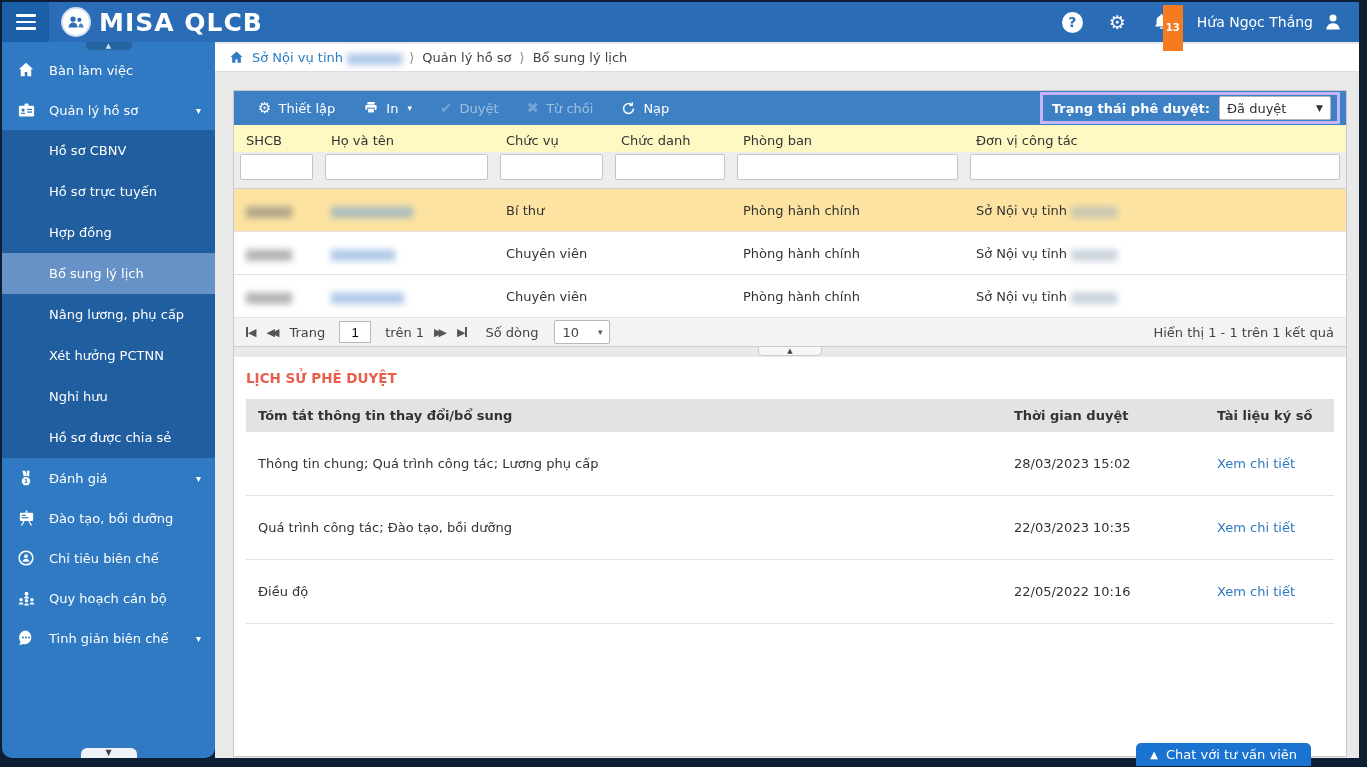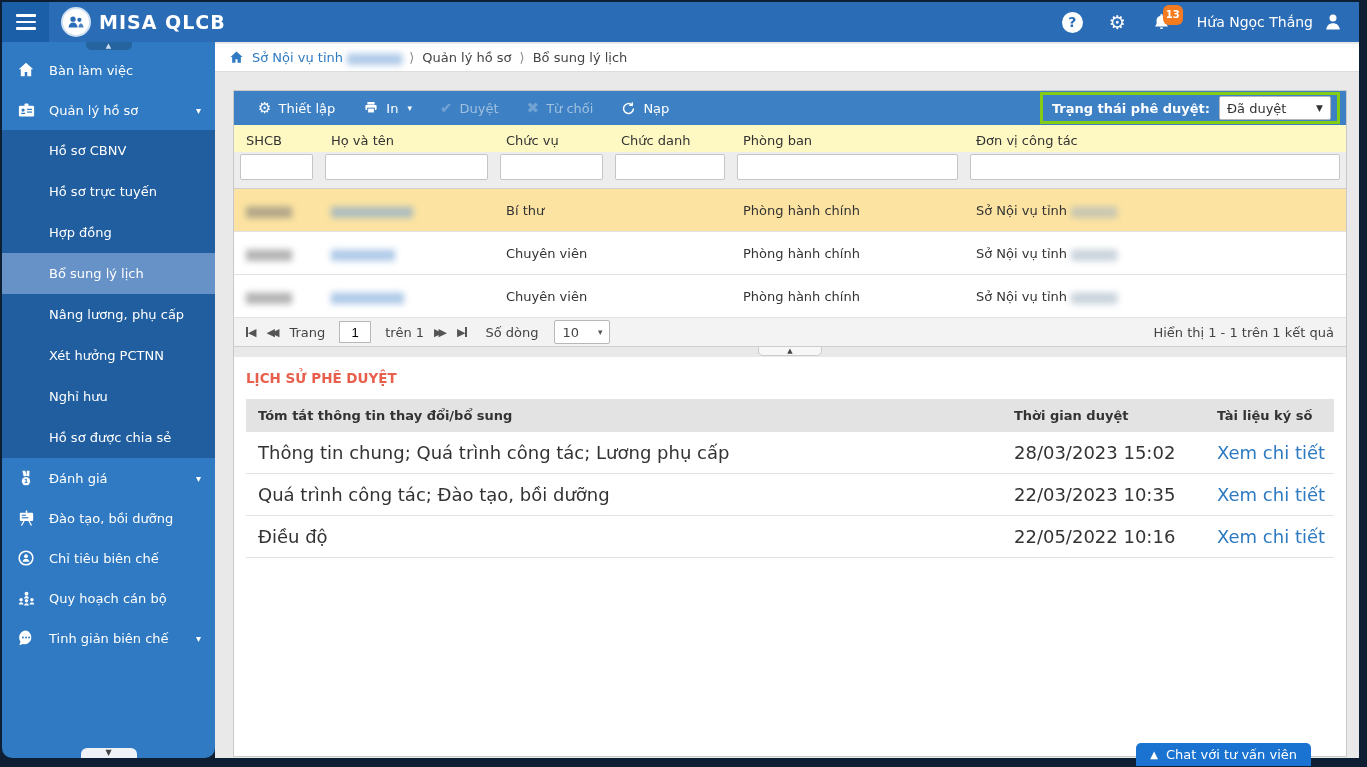--- a/index.html
+++ b/index.html
@@ -6,26 +6,26 @@
   html,body { width:1367px; height:767px; }
   body { font-family:"DejaVu Sans","Liberation Sans",sans-serif; font-size:13px; color:#333; background:#0f1f33; }
   .screen { position:relative; width:1367px; height:767px; background:#0f1f33; overflow:hidden; }
 
   
   .topbar { position:absolute; left:2px; top:2px; width:1357px; height:40px; background:#2a6cb5; display:flex; align-items:center; z-index:5; }
   .hamburger { width:47px; height:40px; background:#1c5fa9; display:flex; flex-direction:column; justify-content:center; align-items:center; gap:4px; cursor:pointer; }
   .hamburger span { width:20px; height:2.5px; background:#fff; border-radius:1px; }
   .logo-wrap { display:flex; align-items:center; margin-left:12px; gap:8px; }
   .logo-circle { width:30px; height:30px; border-radius:50%; background:#fff; display:flex; align-items:center; justify-content:center; border:2px solid #cfe0f2; }
-  .logo-text { color:#fff; font-size:19px; font-weight:bold; letter-spacing:1px; }
+  .logo-text { color:#fff; font-size:25px; font-weight:bold; letter-spacing:1px; }
   .topbar-right { margin-left:auto; display:flex; align-items:center; gap:26px; margin-right:16px; }
   .help-circle { width:21px; height:21px; border-radius:50%; background:#fff; color:#2a6cb5; font-weight:bold; font-size:14px; display:flex; align-items:center; justify-content:center; cursor:pointer; }
   .gear-glyph { color:#fff; font-size:19px; cursor:pointer; line-height:1; }
   .bell-wrap { position:relative; cursor:pointer; }
-  .badge { position:absolute; top:-7px; right:-12px; background:#f47b20; color:#fff; font-size:10px; font-weight:bold; padding:4px 3px; border-radius:6px; line-height:1.2; }
+  .badge { position:absolute; top:-7px; right:-12px; background:#f47b20; color:#fff; font-size:10px; font-weight:bold; padding:17px 3px; border-radius:0; line-height:1.2; }
   .user-wrap { display:flex; align-items:center; gap:10px; cursor:pointer; }
   .user-name { color:#fff; font-size:14px; }
 
   
   .sidebar { position:absolute; left:2px; top:42px; width:213px; height:716px; background:#2f7ac3; border-radius:0 0 10px 10px; z-index:4; overflow:hidden; }
   .scroll-tab-top { width:46px; height:8px; margin:0 auto; background:rgba(0,0,0,.18); border-radius:0 0 5px 5px; display:flex; align-items:center; justify-content:center; color:#cfe0f2; font-size:7px; line-height:1; cursor:pointer; }
   .scroll-tab-bottom { position:absolute; bottom:0; left:50%; transform:translateX(-50%); width:56px; height:10px; background:#eef2f6; border-radius:6px 6px 0 0; display:flex; align-items:center; justify-content:center; color:#444; font-size:8px; line-height:1; cursor:pointer; }
   .nav-item { position:relative; height:40px; display:flex; align-items:center; padding-left:14px; gap:13px; color:#fff; font-size:13px; cursor:pointer; white-space:nowrap; }
   .nav-item .icon { width:20px; display:flex; justify-content:center; flex:none; }
   .caret { position:absolute; right:14px; font-size:10px; color:#fff; }
@@ -47,21 +47,21 @@
   .card { position:absolute; left:18px; top:48px; width:1114px; height:667px; background:#fff; border:1px solid #c9c9c9; }
 
   
   .toolbar { height:34px; background:#3d80c4; display:flex; align-items:center; padding:0 6px 0 10px; }
   .tb-btn { display:flex; align-items:center; gap:7px; color:#fff; font-size:13px; padding:0 14px; height:100%; cursor:pointer; }
   .tb-btn .tbi { display:flex; align-items:center; }
   .tb-btn.disabled { color:#9fc0df; cursor:default; }
   .tb-btn.disabled .tbi { opacity:.55; }
   .tb-glyph { font-size:15px; line-height:1; }
   .tb-caret { font-size:9px; margin-left:2px; }
-  .status-filter { margin-left:auto; display:flex; align-items:center; gap:9px; border:3px solid #84cc16; padding:2px 6px 2px 9px; height:32px; }
+  .status-filter { margin-left:auto; display:flex; align-items:center; gap:9px; border:3px solid #c4b5fd; padding:2px 6px 2px 9px; height:32px; }
   .status-label { color:#fff; font-size:13px; font-weight:bold; white-space:nowrap; }
   .status-select { width:112px; height:24px; background:#ffffff; border:1px solid #b5b5b5; border-radius:2px; display:flex; align-items:center; justify-content:space-between; padding:0 7px; font-size:13px; color:#333; cursor:pointer; }
   .status-select .sel-caret { font-size:9px; color:#333; }
 
   
   table.grid { width:100%; border-collapse:collapse; table-layout:fixed; }
   table.grid col.c1{width:85px} table.grid col.c2{width:175px} table.grid col.c3{width:115px}
   table.grid col.c4{width:122px} table.grid col.c5{width:233px} table.grid col.c6{width:auto}
   .grid thead th { background:#fef9c3; font-weight:normal; text-align:left; font-size:13px; color:#333; padding:8px 6px 4px 12px; }
   .grid tr.filter-row td { background:#ededed; padding:2px 6px 8px 6px; border-bottom:1px solid #cfcfcf; }
@@ -83,21 +83,21 @@
   
   .splitter { height:10px; background:#e9e9e9; position:relative; }
   .split-handle { position:absolute; left:50%; top:-1px; transform:translateX(-50%); width:64px; height:10px; background:#f7f7f7; border:1px solid #ccc; border-radius:0 0 5px 5px; display:flex; align-items:center; justify-content:center; font-size:7px; color:#444; cursor:pointer; line-height:1; }
 
   
   .history { padding:13px 12px 0 12px; background:#fff; }
   .history-title { color:#e8604d; font-weight:bold; font-size:13.5px; margin-bottom:13px; }
   table.htable { width:100%; border-collapse:collapse; table-layout:fixed; }
   table.htable col.h1{width:auto} table.htable col.h2{width:203px} table.htable col.h3{width:129px}
   .htable thead th { background:#e3e3e3; text-align:left; font-size:13px; color:#333; font-weight:bold; padding:9px 12px; }
-  .htable tbody td { padding:10px 12px; font-size:18px; color:#333; border-bottom:1px solid #e2e2e2; white-space:nowrap; overflow:hidden; }
+  .htable tbody td { padding:24px 12px; font-size:13px; color:#333; border-bottom:1px solid #e2e2e2; white-space:nowrap; overflow:hidden; }
   .hlink { color:#2d7ac1; cursor:pointer; }
 
   
   .chat-btn { position:absolute; right:56px; bottom:1px; height:23px; background:#1a73d0; color:#fff; font-size:13px; display:flex; align-items:center; gap:8px; padding:0 14px; border-radius:5px 5px 0 0; cursor:pointer; z-index:9; }
   .chat-btn .up { font-size:10px; line-height:1; }
 
   svg { display:block; }
 </style>
 </head>
 <body>

